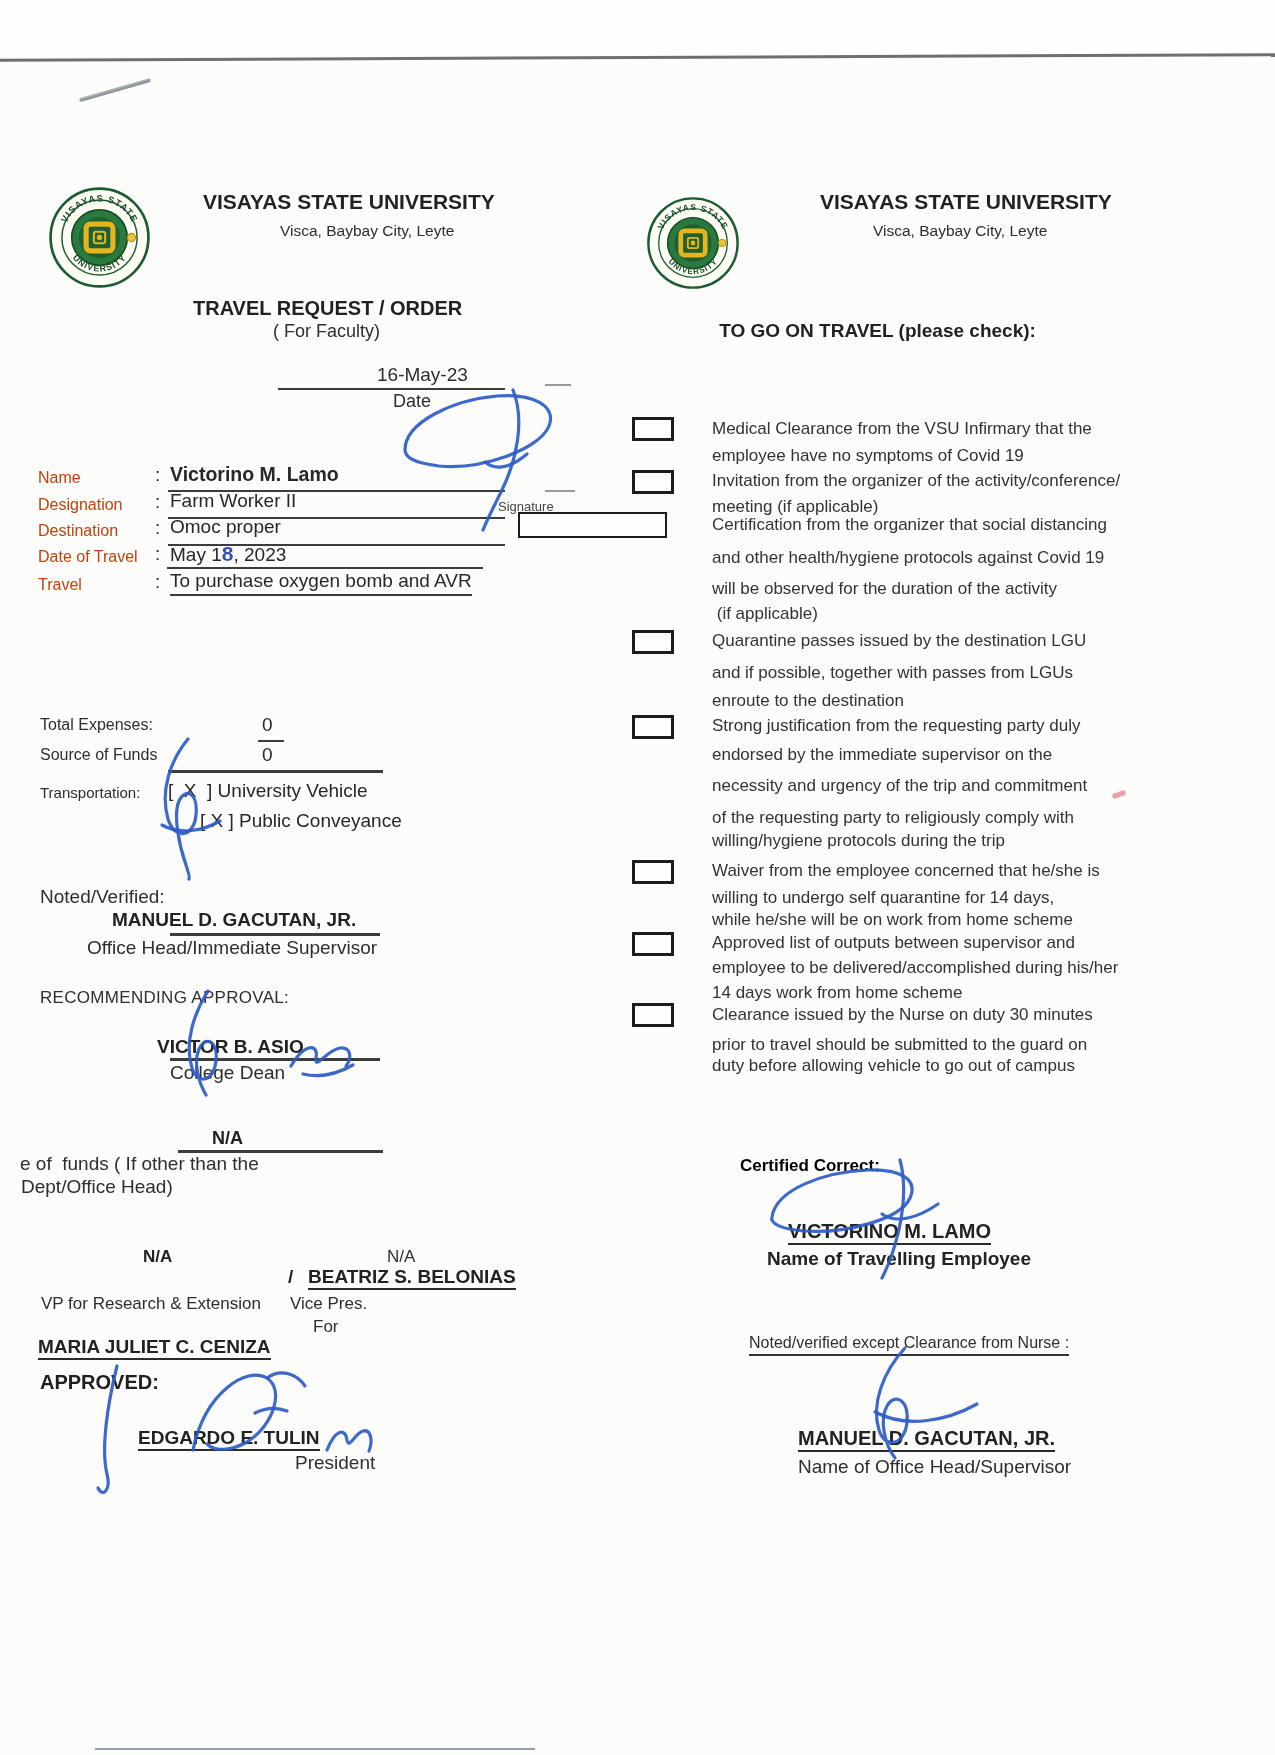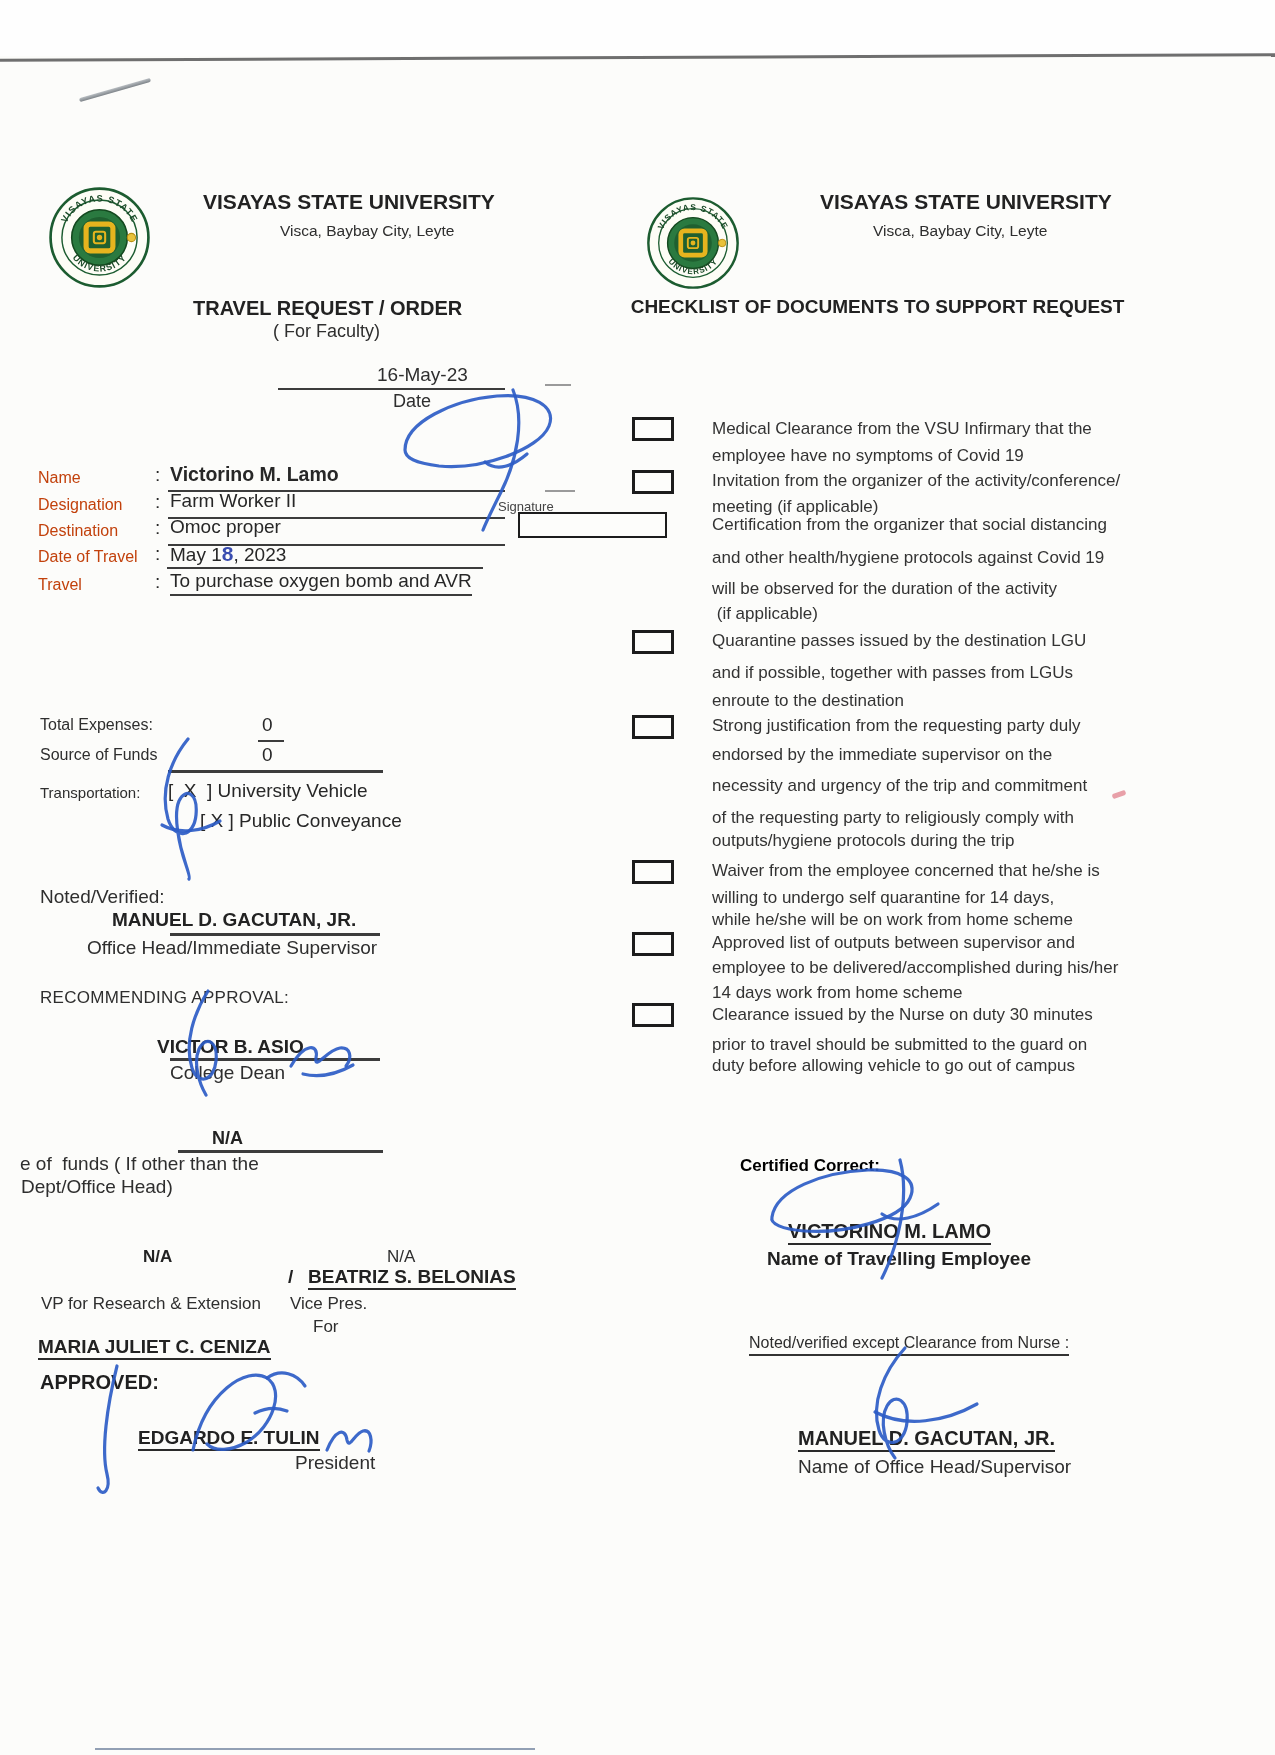--- a/index.html
+++ b/index.html
@@ -132,21 +132,21 @@
   <div class="abs b" style="left:40px;top:1371px;font-size:20px;color:#1f1f1f;">APPROVED:</div>
   <div class="abs b nameUL" style="left:138px;top:1427px;font-size:19px;color:#222;">EDGARDO E. TULIN</div>
   <div class="abs" style="left:295px;top:1452px;font-size:19px;">President</div>
 
   <svg class="abs" style="left:645px;top:196px;" width="96" height="94">
       <use href="#vsu-seal"></use>
     </svg>
 
   <div class="abs b" style="left:820px;top:190px;font-size:21px;color:#222;">VISAYAS STATE UNIVERSITY</div>
   <div class="abs" style="left:873px;top:222px;font-size:15.5px;">Visca, Baybay City, Leyte</div>
-  <div class="abs b" style="left:600px;top:296px;width:555px;text-align:center;font-size:19px;color:#222;">CHECKLIST OF DOCUMENTS TO SUPPORT REQUEST</div>
+  <div class="abs b" style="left:600px;top:320px;width:555px;text-align:center;font-size:19px;color:#222;">TO GO ON TRAVEL (please check):</div>
 
   <div class="cbx" style="top:417px;"></div>
   <div class="cbx" style="top:470px;"></div>
   <div class="cbx-wide" style="top:512px;"></div>
   <div class="cbx" style="top:630px;"></div>
   <div class="cbx" style="top:715px;"></div>
   <div class="cbx" style="top:860px;"></div>
   <div class="cbx" style="top:932px;"></div>
   <div class="cbx" style="top:1003px;"></div>
 
@@ -158,21 +158,21 @@
   <div class="cl" style="top:548px;text-align:right;">and other health/hygiene protocols against Covid 19</div>
   <div class="cl" style="top:579px;">will be observed for the duration of the activity</div>
   <div class="cl" style="top:604px;"> (if applicable)</div>
   <div class="cl" style="top:631px;">Quarantine passes issued by the destination LGU</div>
   <div class="cl" style="top:663px;">and if possible, together with passes from LGUs</div>
   <div class="cl" style="top:691px;">enroute to the destination</div>
   <div class="cl" style="top:716px;">Strong justification from the requesting party duly</div>
   <div class="cl" style="top:745px;">endorsed by the immediate supervisor on the</div>
   <div class="cl" style="top:776px;">necessity and urgency of the trip and commitment</div>
   <div class="cl" style="top:808px;">of the requesting party to religiously comply with</div>
-  <div class="cl" style="top:831px;">outputs/hygiene protocols during the trip</div>
+  <div class="cl" style="top:831px;">willing/hygiene protocols during the trip</div>
   <div class="cl" style="top:861px;">Waiver from the employee concerned that he/she is</div>
   <div class="cl" style="top:888px;">willing to undergo self quarantine for 14 days,</div>
   <div class="cl" style="top:910px;">while he/she will be on work from home scheme</div>
   <div class="cl" style="top:933px;">Approved list of outputs between supervisor and</div>
   <div class="cl" style="top:958px;">employee to be delivered/accomplished during his/her</div>
   <div class="cl" style="top:983px;">14 days work from home scheme</div>
   <div class="cl" style="top:1005px;">Clearance issued by the Nurse on duty 30 minutes</div>
   <div class="cl" style="top:1035px;">prior to travel should be submitted to the guard on</div>
   <div class="cl" style="top:1056px;">duty before allowing vehicle to go out of campus</div>
 

